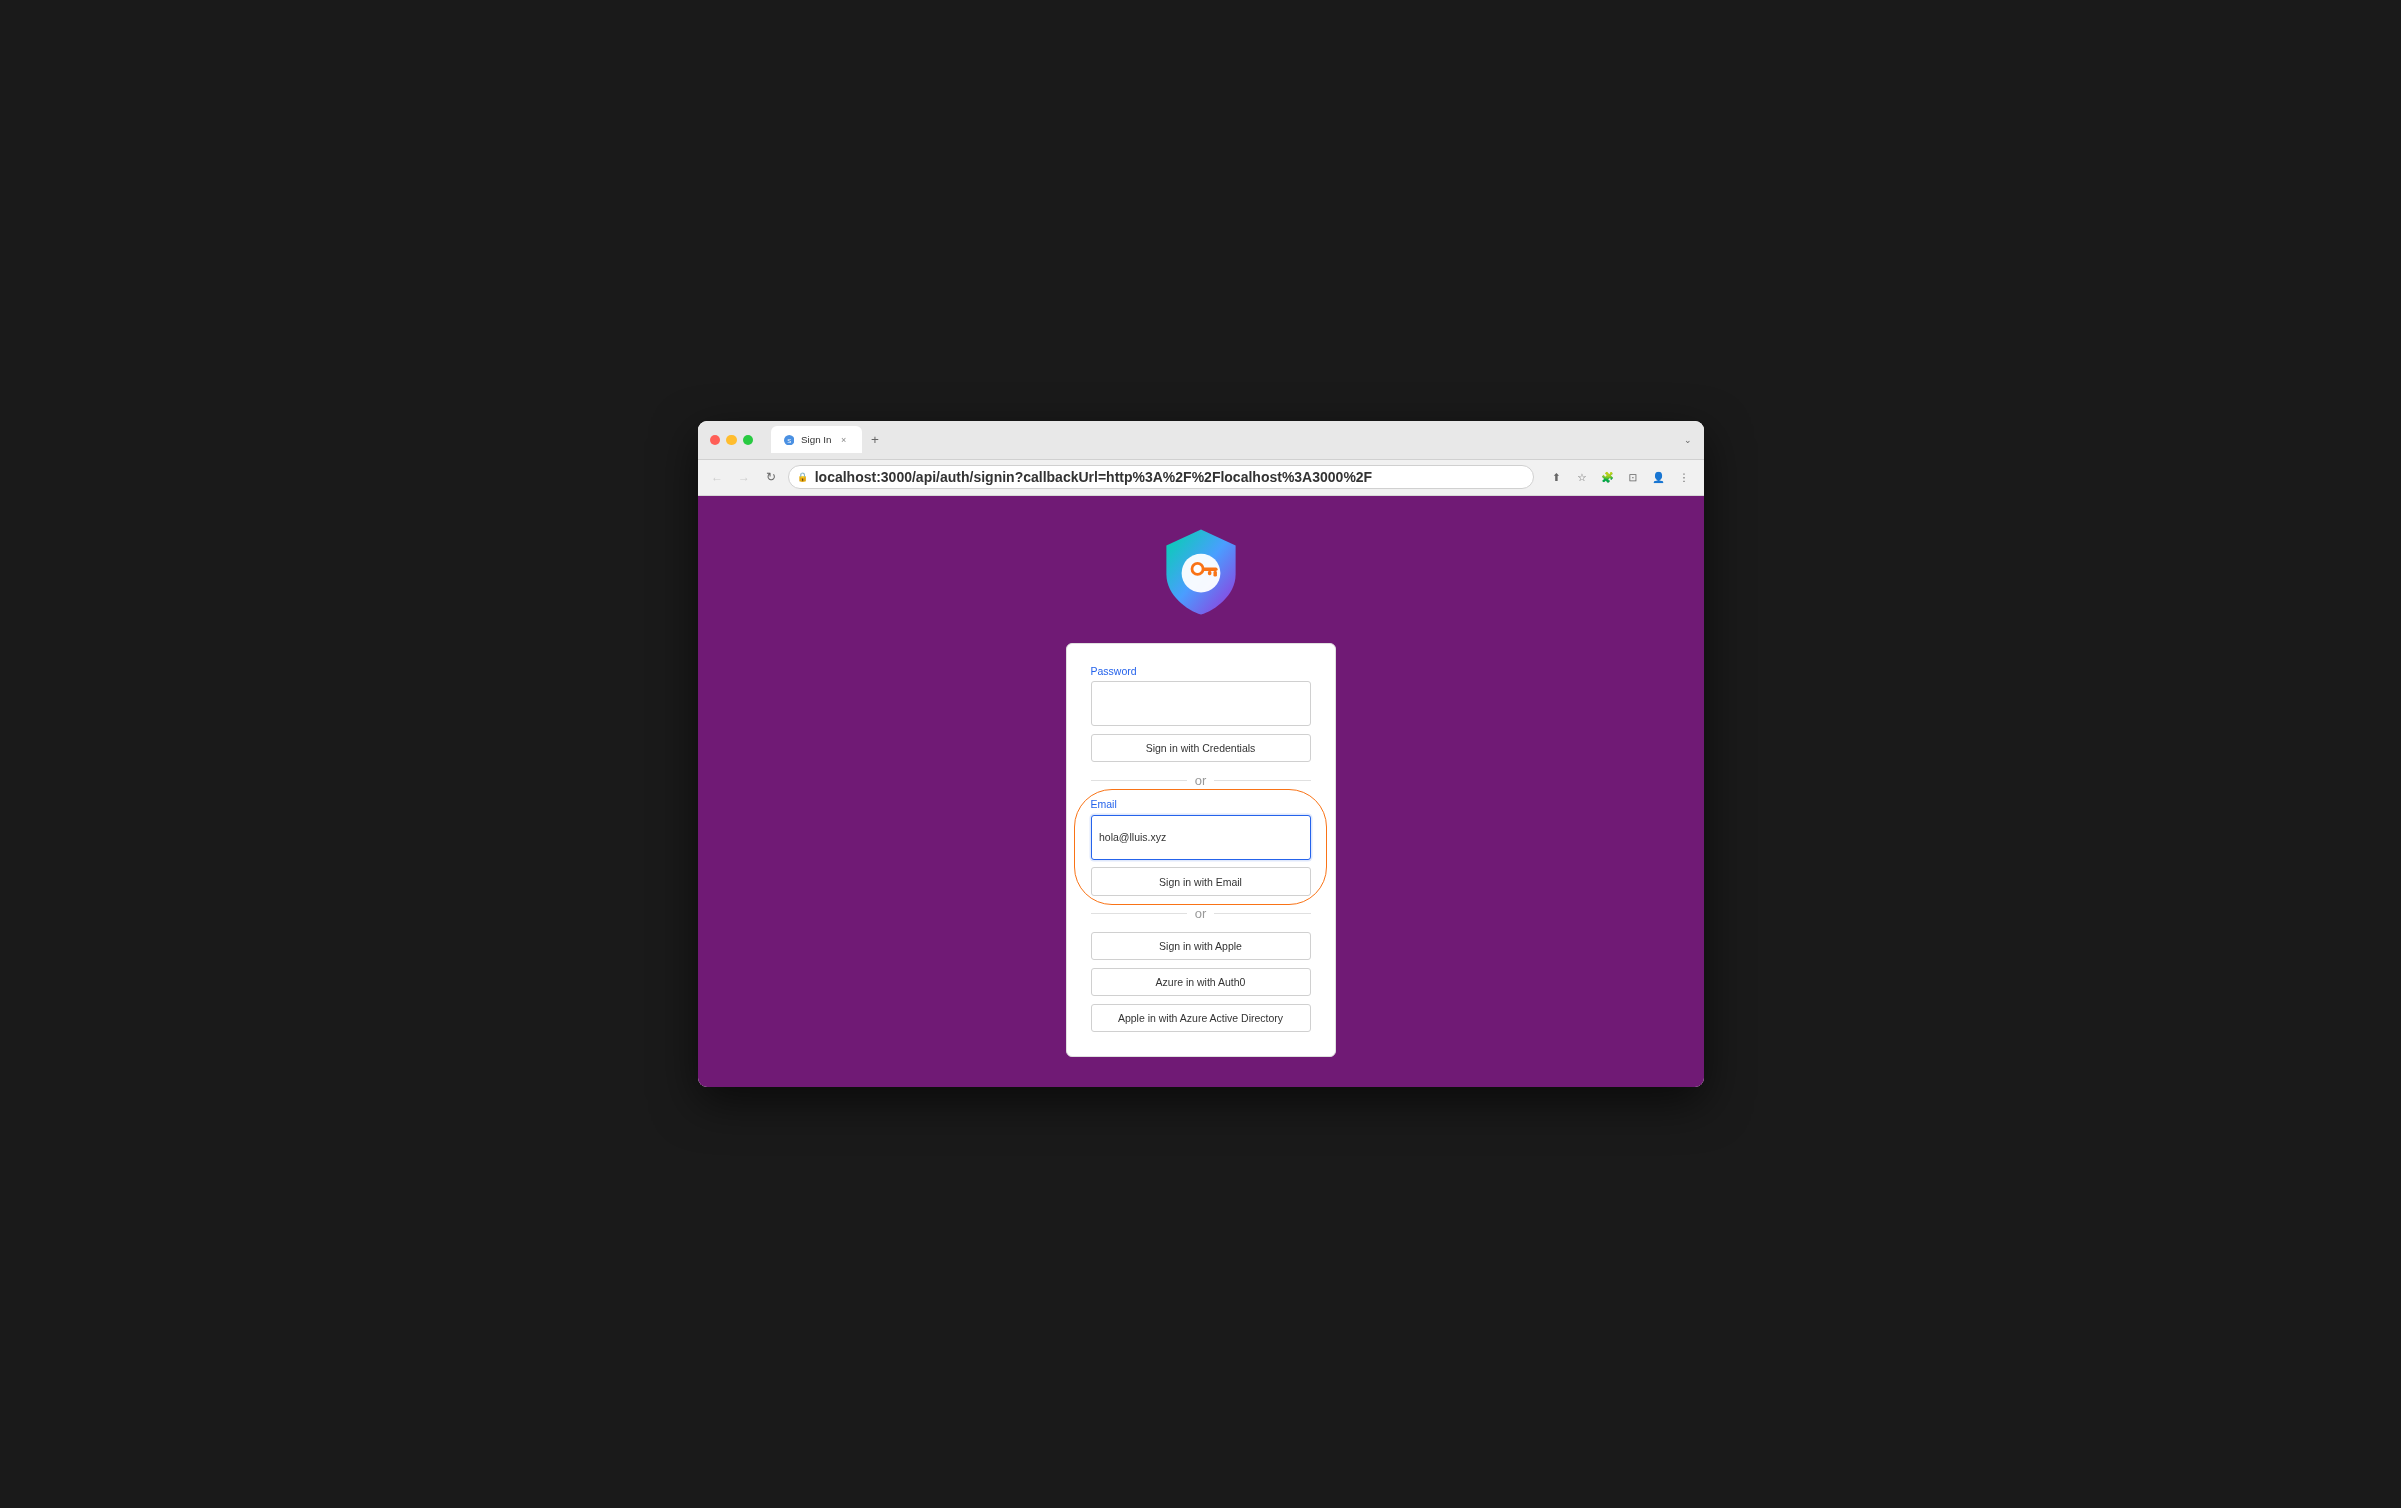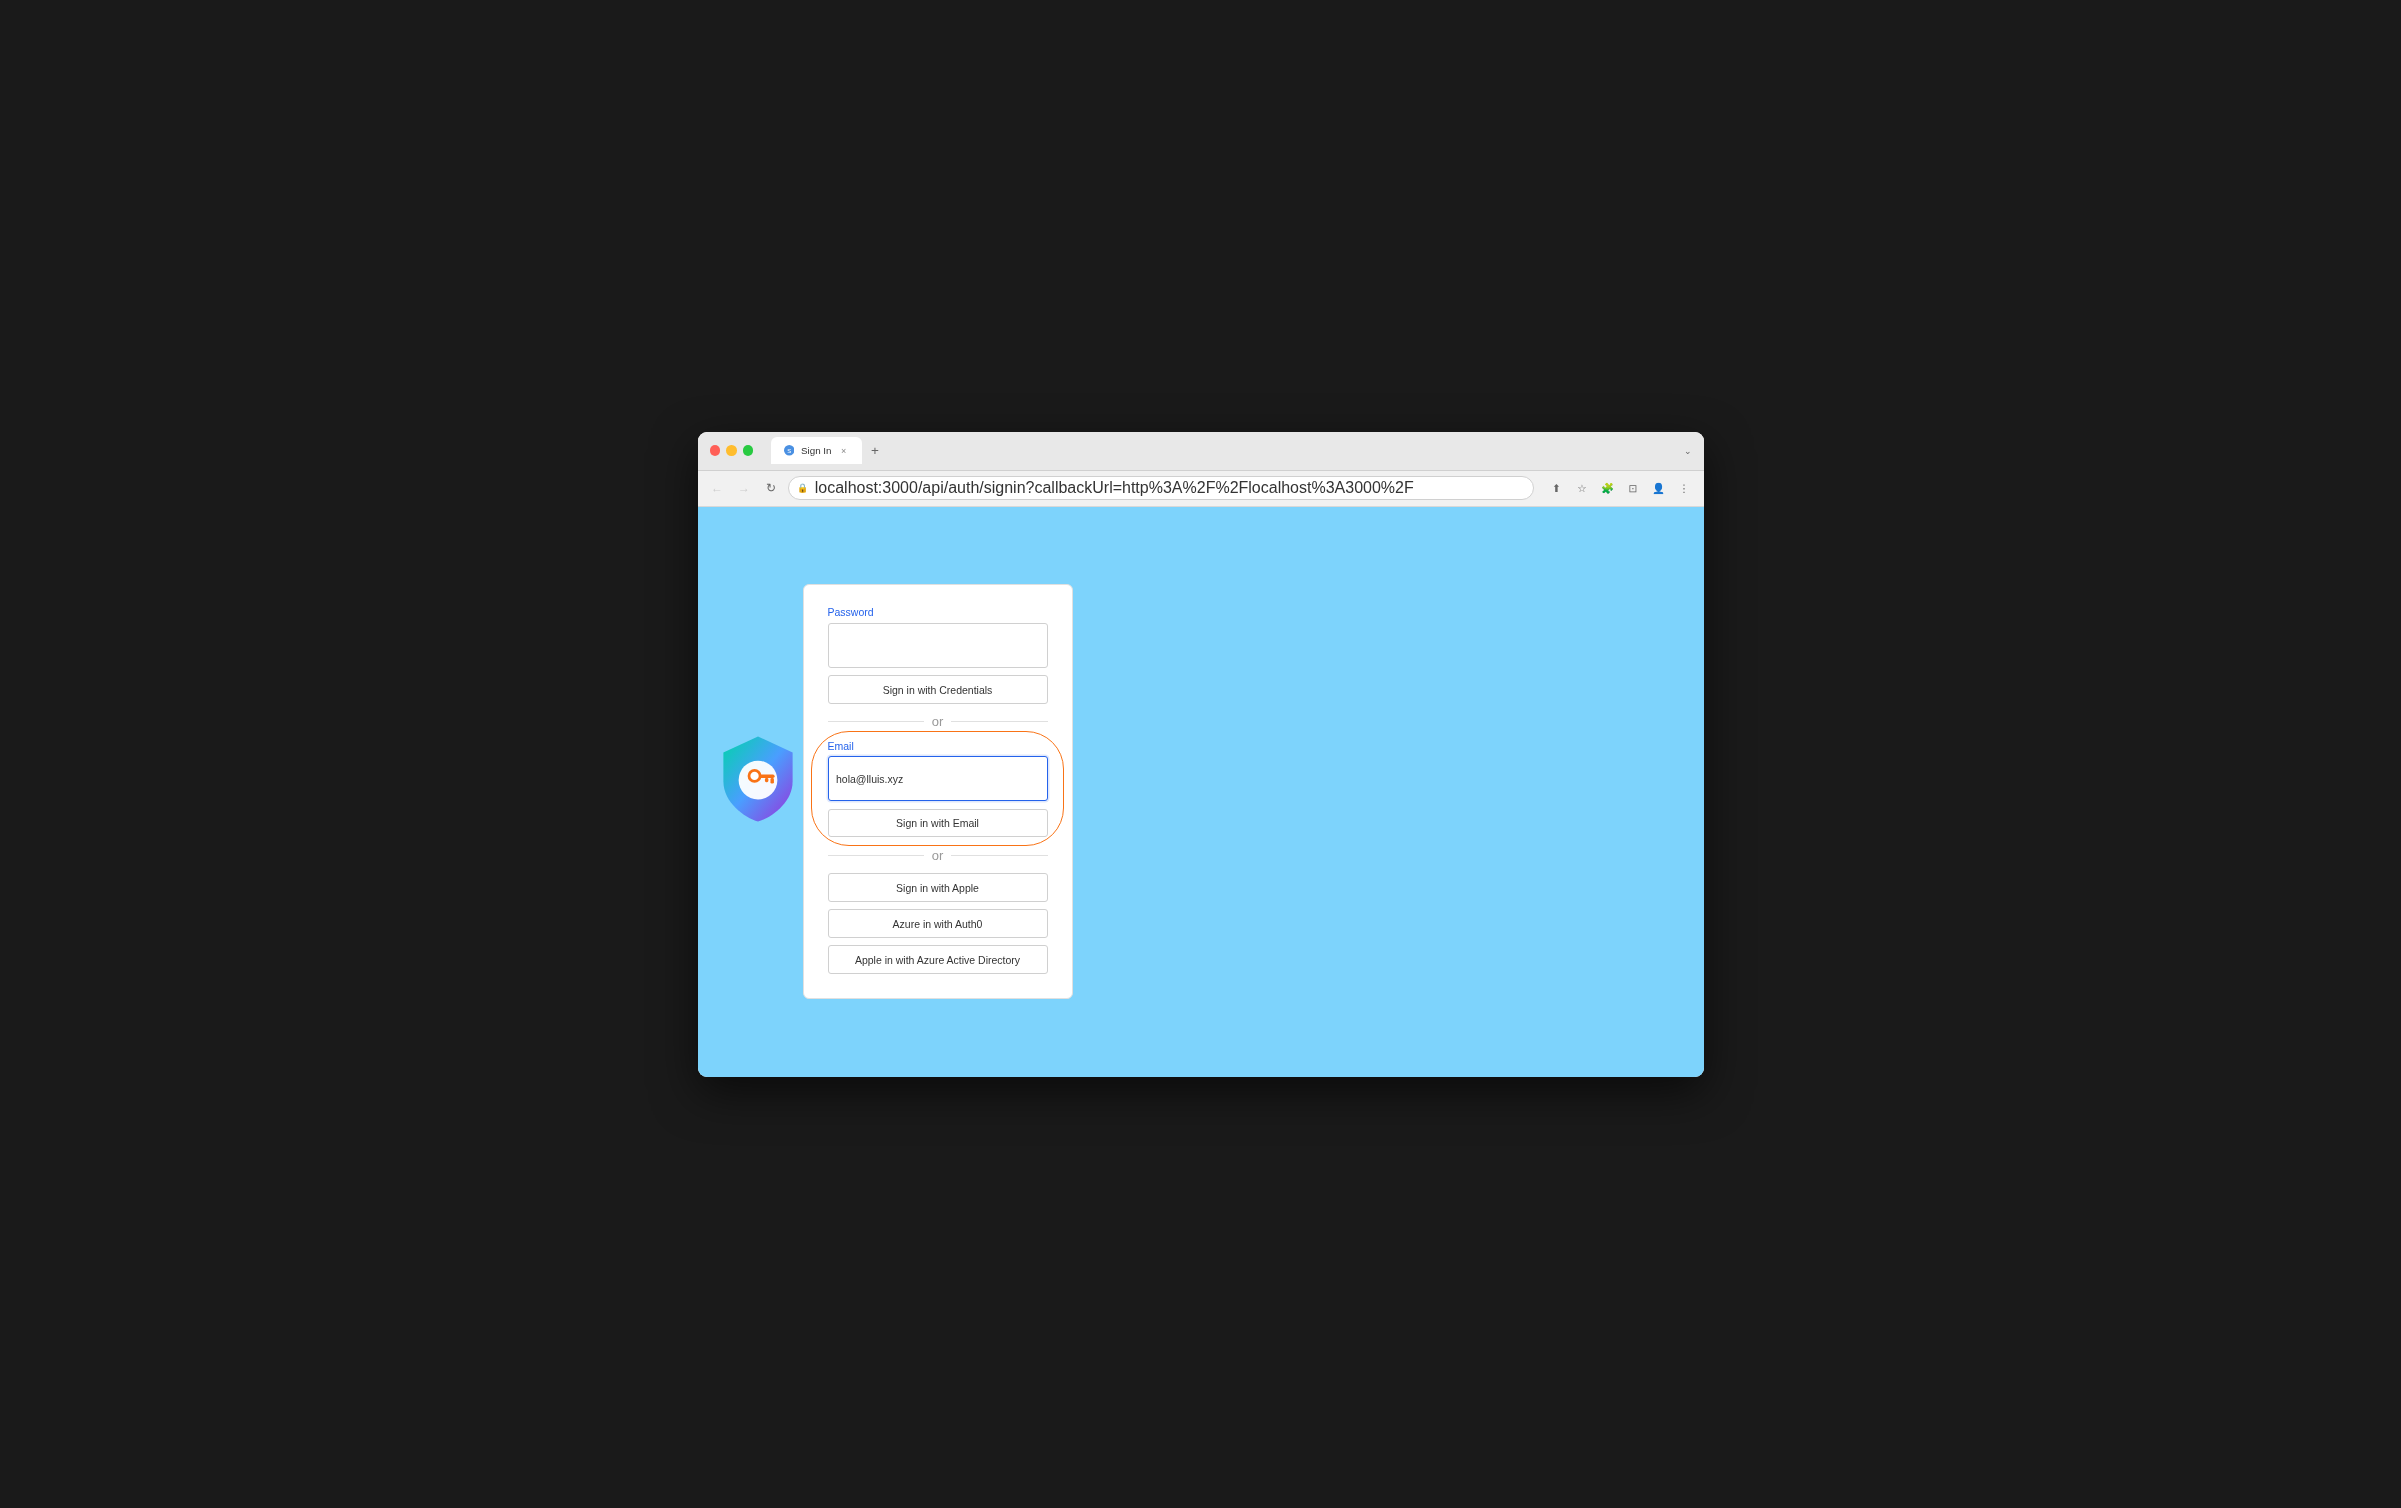--- a/index.html
+++ b/index.html
@@ -145,22 +145,23 @@
       font-size: 9.8px;
       color: #333;
     }
 
     .url-icon {
       color: #888;
       font-size: 9px;
     }
 
     .url-text {
-      font-size: 16px;
+      font-size: 14px;
       color: #333;
+      font-weight: bold;
     }
 
     .url-actions {
       display: flex;
       gap: 4.5px;
       margin-left: 6px;
     }
 
     .nav-action-btn {
       width: 21px;
@@ -168,24 +169,24 @@
       display: flex;
       align-items: center;
       justify-content: center;
       color: #666;
       font-size: 10.5px;
       cursor: pointer;
     }
 
     
     .page-content {
-      background: #7dd3fc;
+      background: #701a75;
       min-height: 570px;
       display: flex;
-      flex-direction: row;
+      flex-direction: column;
       align-items: center;
       padding: 30px 15px 30px;
     }
 
     
     .logo-container {
       width: 90px;
       height: 90px;
       margin-bottom: 27px;
     }

